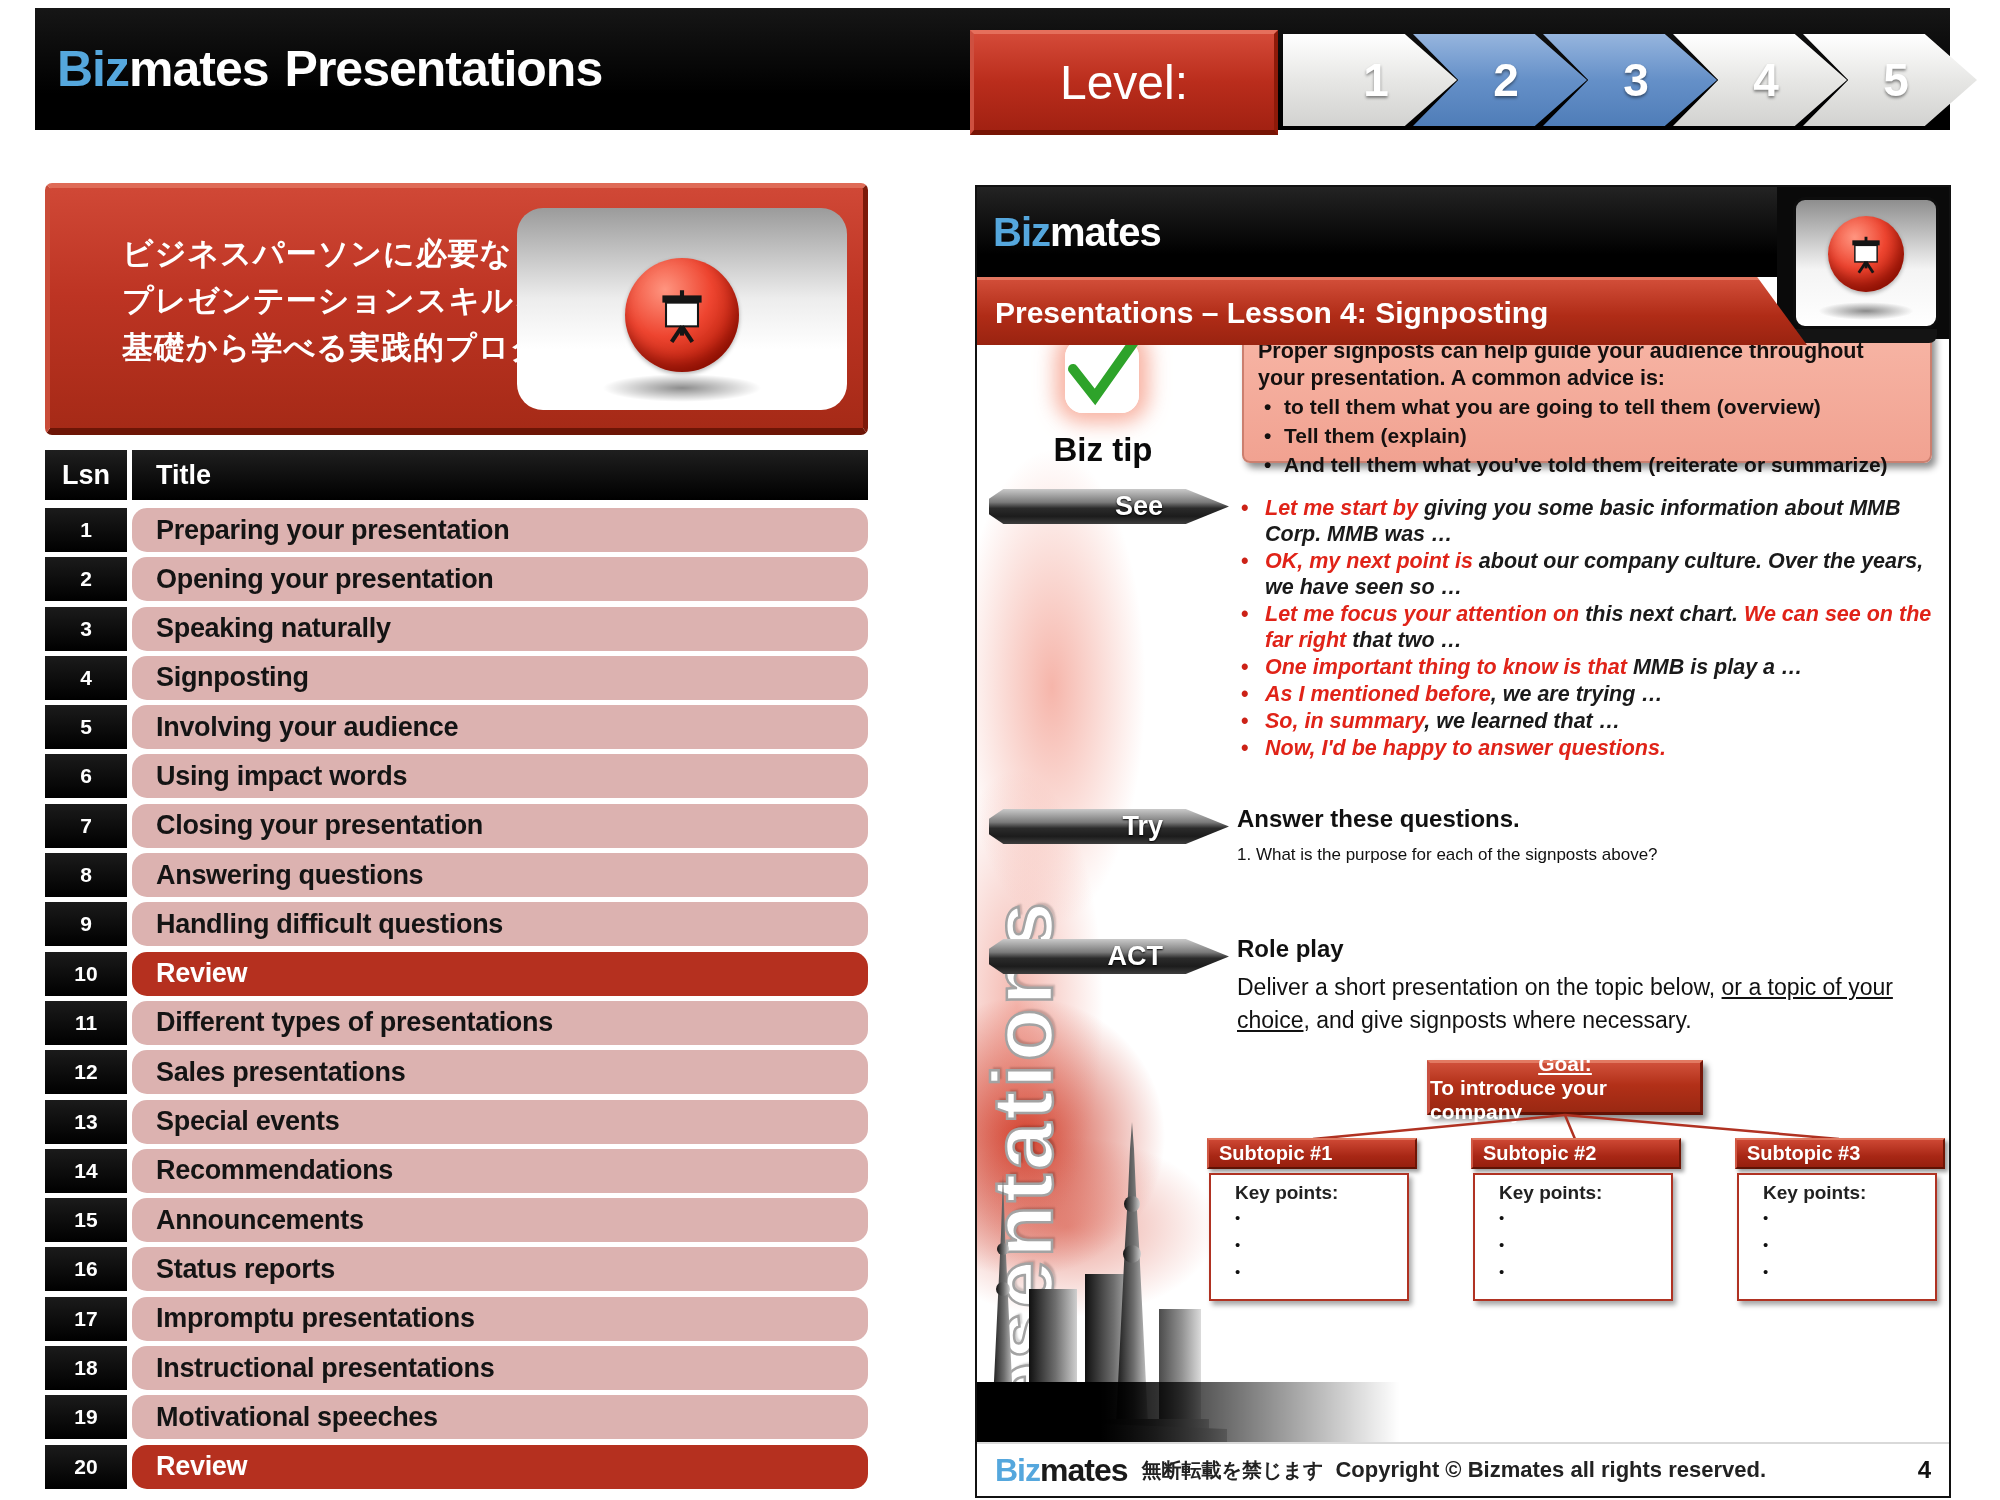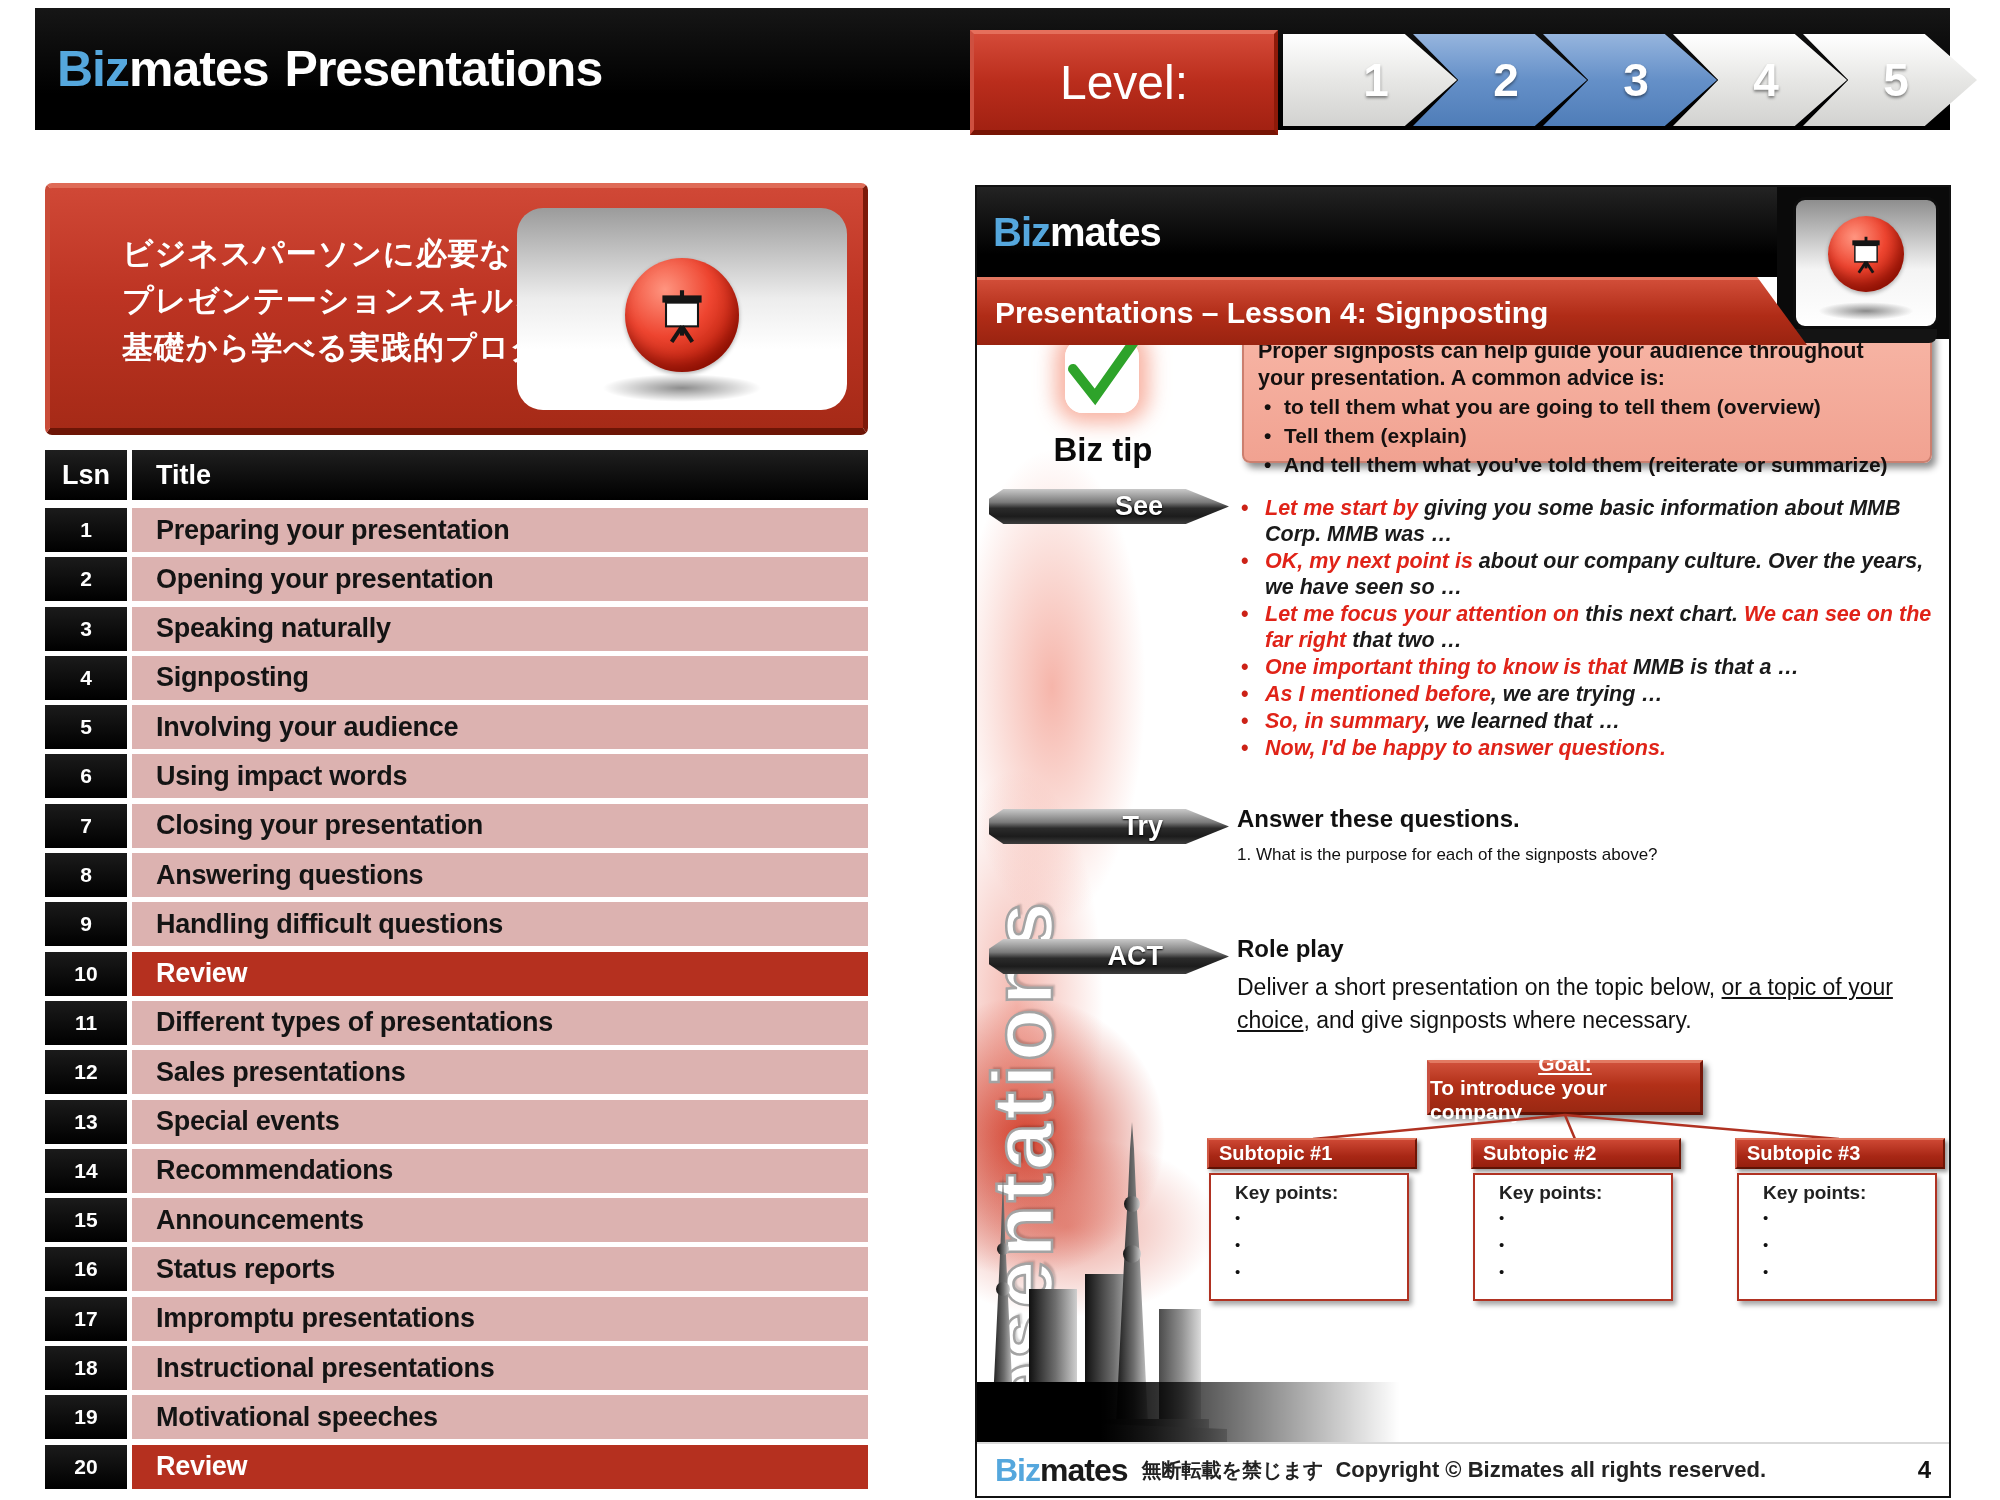--- a/index.html
+++ b/index.html
@@ -47,21 +47,21 @@
   .table{position:absolute;left:45px;top:450px;width:823px;}
   .thead{display:flex;height:50px;margin-bottom:8px;}
   .th-lsn{width:82px;margin-right:5px;background:linear-gradient(180deg,#1f1f1f,#000);color:#fff;
           font-size:27px;font-weight:bold;display:flex;align-items:center;justify-content:center;}
   .th-title{flex:1;background:linear-gradient(180deg,#1f1f1f,#000);color:#fff;font-size:27px;font-weight:bold;
           display:flex;align-items:center;padding-left:24px;}
   .trow{display:flex;height:44px;margin-bottom:5.3px;}
   .td-n{width:82px;margin-right:5px;background:linear-gradient(180deg,#1b1b1b,#000);color:#fff;
         font-size:21px;font-weight:bold;display:flex;align-items:center;justify-content:center;}
   .td-t{flex:1;background:#dcb2b0;color:#141414;font-size:27px;font-weight:bold;letter-spacing:-.3px;
-        display:flex;align-items:center;padding-left:24px;}
+        display:flex;align-items:center;padding-left:24px;border-radius:15px;}
   .trow.review .td-t{background:#b5301f;color:#fff;}
 
   
   .panel{position:absolute;left:975px;top:185px;width:976px;height:1313px;background:#fff;
          border:2px solid #111;box-sizing:border-box;overflow:hidden;}
   .blob{position:absolute;inset:0;z-index:0;background:
         radial-gradient(ellipse 130px 330px at 75px 500px,rgba(238,120,100,.55),rgba(238,120,100,0) 72%),
         radial-gradient(ellipse 120px 330px at 40px 820px,rgba(230,95,75,.45),rgba(230,95,75,0) 72%),
         radial-gradient(circle 140px at 48px 950px,rgba(203,48,28,.95),rgba(203,48,28,0) 100%),
         radial-gradient(ellipse 200px 120px at 90px 1040px,rgba(215,70,50,.5),rgba(215,70,50,0) 75%);}
@@ -349,21 +349,21 @@
           <div class="tip-bullet"><span class="dot">•</span><span>Tell them (explain)</span></div>
           <div class="tip-bullet"><span class="dot">•</span><span>And tell them what you've told them (reiterate or summarize)</span></div>
         </div>
     </div>
 
     <div class="step-banner see-banner">See</div>
     <div class="see-list" id="seelist">
         <div class="see-item"><span class="dot">•</span><span class="see-red">Let me start by</span><span> giving you some basic information about MMB Corp. MMB was …</span></div>
         <div class="see-item"><span class="dot">•</span><span class="see-red">OK, my next point is</span><span> about our company culture. Over the years, we have seen so …</span></div>
         <div class="see-item"><span class="dot">•</span><span class="see-red">Let me focus your attention on</span><span> this next chart. </span><span class="see-red">We can see on the far right</span><span> that two …</span></div>
-        <div class="see-item"><span class="dot">•</span><span class="see-red">One important thing to know is that</span><span> MMB is that a …</span></div>
+        <div class="see-item"><span class="dot">•</span><span class="see-red">One important thing to know is that</span><span> MMB is play a …</span></div>
         <div class="see-item"><span class="dot">•</span><span class="see-red">As I mentioned before</span><span>, we are trying …</span></div>
         <div class="see-item"><span class="dot">•</span><span class="see-red">So, in summary</span><span>, we learned that …</span></div>
         <div class="see-item"><span class="dot">•</span><span class="see-red">Now, I'd be happy to answer questions.</span></div>
       </div>
 
     <div class="step-banner try-banner">Try</div>
     <div class="try-content">
       <div class="try-heading">Answer these questions.</div>
       <div id="tryitems">
           <div class="try-item">1. What is the purpose for each of the signposts above?</div>

